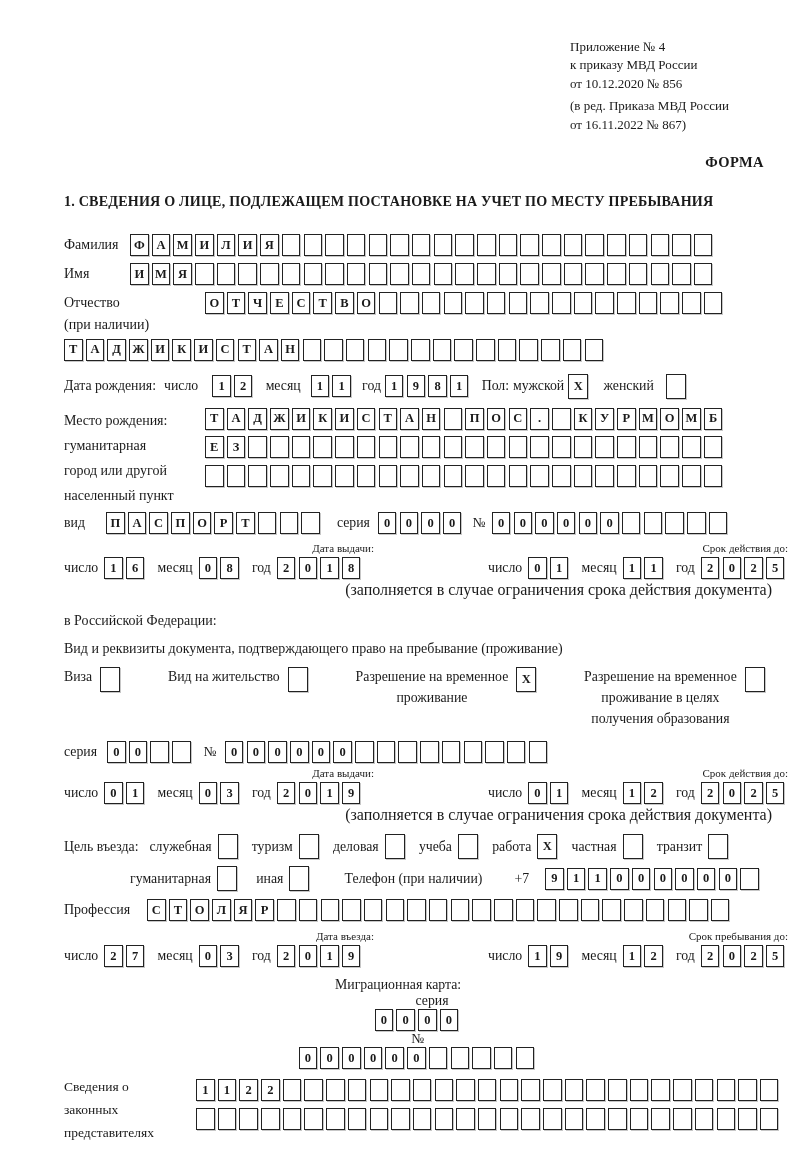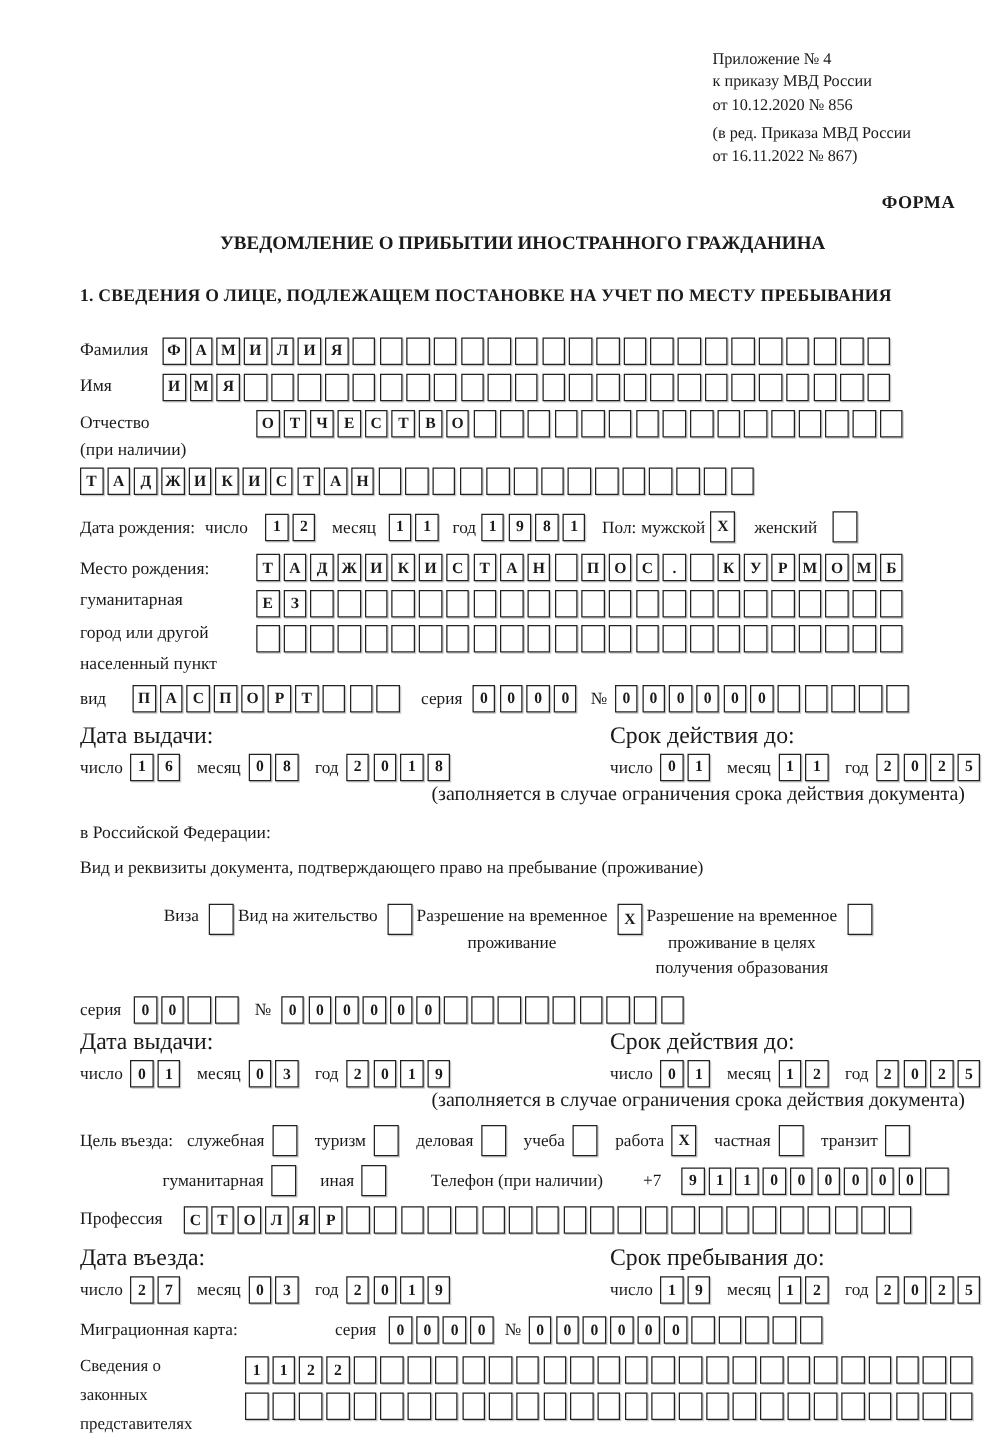--- a/index.html
+++ b/index.html
@@ -34,28 +34,28 @@
   .stack .cells{display:flex;margin-bottom:6.5px;}
 
   .inline-lbl{font-size:13.8px;white-space:nowrap;align-self:center;}
   .pair{display:inline-flex;align-items:center;}
   .pair .inline-lbl{margin-right:6px;}
 
   
   .dates-pair{display:flex;margin-top:8px;}
   .dates-col-l{width:400px;flex:none;}
   .dates-col-r{flex:1;padding-left:24px;}
-  .dates-head{text-align:left;font-size:19px;margin-bottom:3px;}
+  .dates-head{text-align:right;font-size:11px;margin-bottom:3px;}
   .dates-row{display:flex;align-items:center;}
   .dates-row .inline-lbl{margin:0 6px 0 0;}
   .dates-row .cells{margin-right:10px;}
   .small-note{font-size:16px;margin-left:auto;width:478px;text-align:right;margin-top:2px;}
 
   
-  .permit-row{display:flex;justify-content:center;align-items:flex-start;margin-top:14px;padding-right:4px;}
+  .permit-row{display:flex;justify-content:space-between;align-items:flex-start;margin-top:4px;padding-right:4px;}
   .permit-item{display:flex;align-items:flex-start;}
   .permit-item .txt{font-size:13.8px;text-align:center;line-height:1.5;margin-right:8px;}
   .purpose-row{display:flex;align-items:center;margin-top:10px;column-gap:11px;}
   .purpose-row .pair{column-gap:0;justify-content:space-between;}
 
   .center-bold{text-align:center;font-weight:bold;font-size:13.8px;margin-top:6px;}
 </style>
 </head>
 <body>
 
@@ -65,21 +65,20 @@
     <div>Приложение № 4</div>
     <div>к приказу МВД России</div>
     <div>от 10.12.2020 № 856</div>
     <div class="gap"></div>
     <div>(в ред. Приказа МВД России</div>
     <div>от 16.11.2022 № 867)</div>
   </div>
   <div class="forma">ФОРМА</div>
 
   <div class="title">
-    <div>УВЕДОМЛЕНИЕ О ПРИБЫТИИ ИНОСТРАННОГО ГРАЖДАНИНА</div>
   </div>
 
   <div class="sec1">1. СВЕДЕНИЯ О ЛИЦЕ, ПОДЛЕЖАЩЕМ ПОСТАНОВКЕ НА УЧЕТ ПО МЕСТУ ПРЕБЫВАНИЯ</div>
 
   <div class="row" style="margin-top:24px;">
     <div class="row-label" style="width:66px;">Фамилия</div>
     <span class="cells">
         <span class="cell">Ф</span>
         <span class="cell">А</span>
         <span class="cell">М</span>
@@ -674,21 +673,21 @@
         <span class="cells">
             <span class="cell">2</span>
             <span class="cell">0</span>
             <span class="cell">2</span>
             <span class="cell">5</span>
           </span>
       </div>
     </div>
   </div>
 
-  <div class="row" style="margin-top:10px;align-items:center;">
+  <div class="row" style="margin-top:10px;align-items:center;flex-direction:column;">
     <span class="inline-lbl" style="width:166px;flex:none;">Миграционная карта:</span>
     <span class="inline-lbl" style="margin-left:38px;margin-right:10px;">серия</span>
     <span class="cells">
         <span class="cell">0</span>
         <span class="cell">0</span>
         <span class="cell">0</span>
         <span class="cell">0</span>
       </span>
     <span class="inline-lbl" style="margin-left:6px;margin-right:6px;">№</span>
     <span class="cells">

